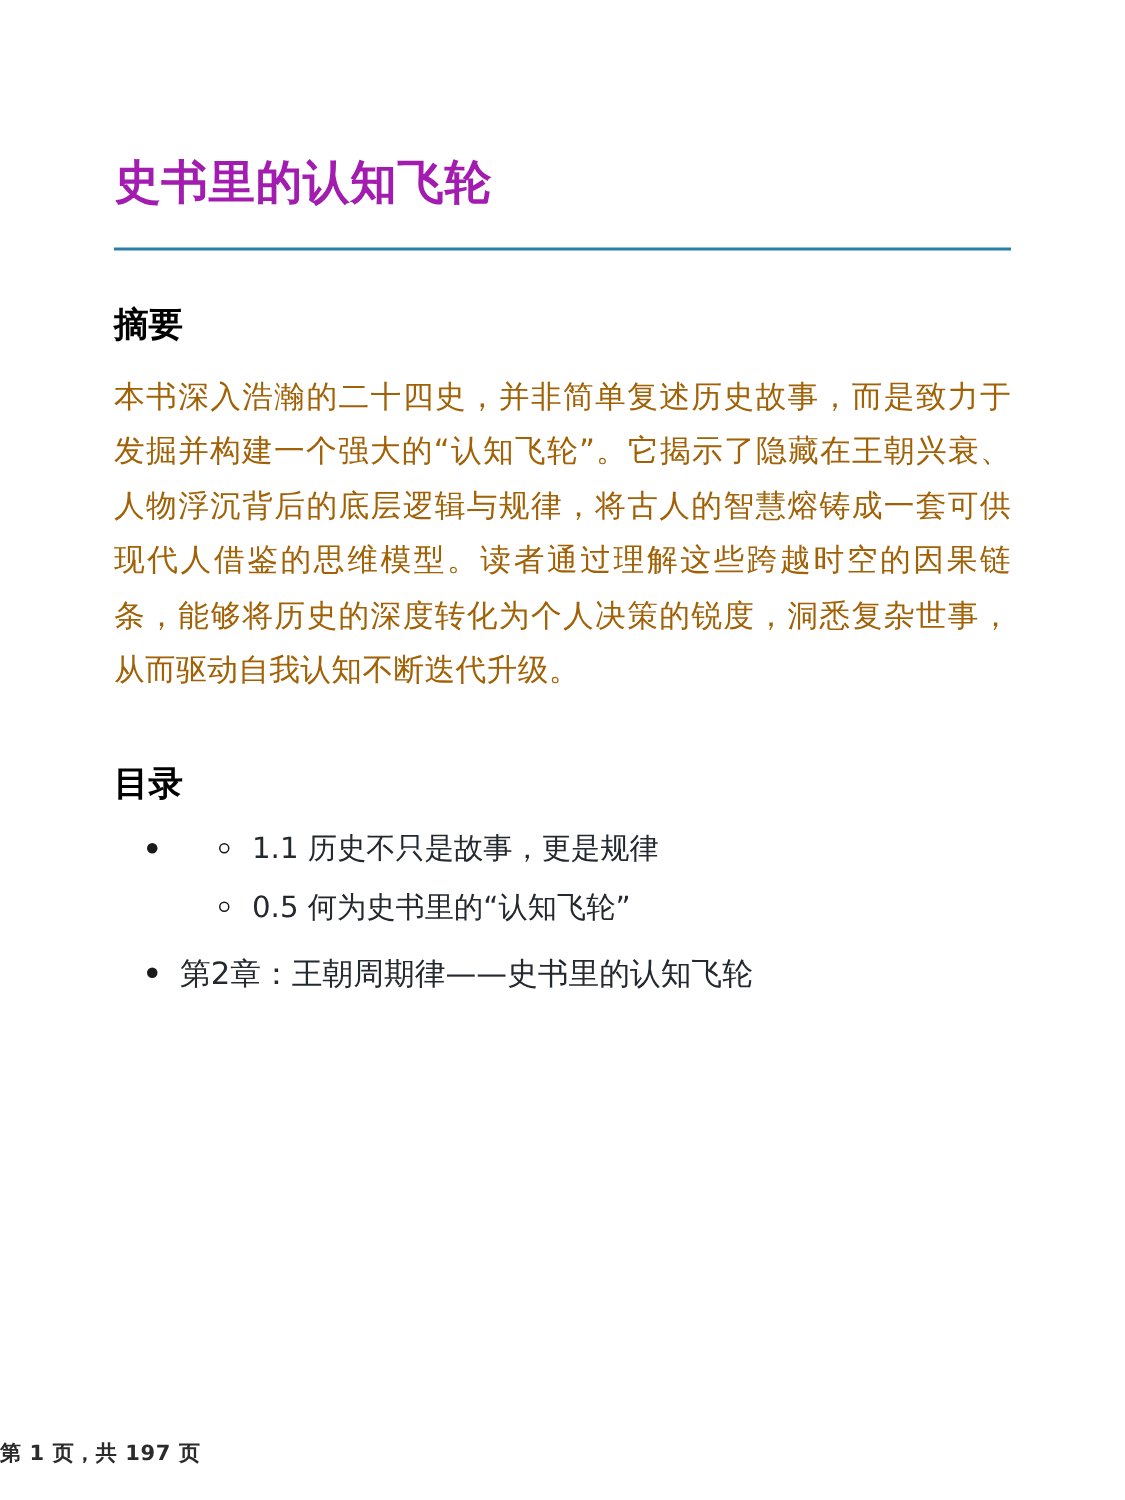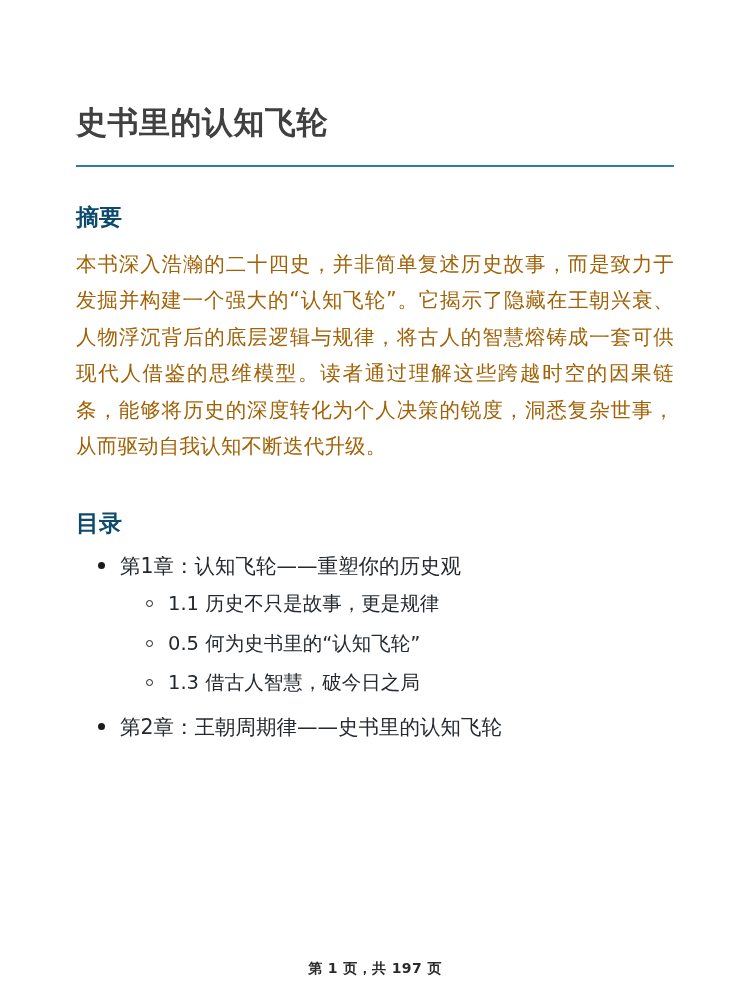--- a/index.html
+++ b/index.html
@@ -20,33 +20,33 @@
     left: 0;
     top: 0;
     width: 750px;
     height: 1000px;
     box-sizing: border-box;
     padding: 104px 76px 0 76px;
   }
   .doc-title {
     font-size: 31px;
     font-weight: bold;
-    color: #404040;
+    color: #a21caf;
     letter-spacing: 0.5px;
     margin: 0;
     line-height: 1.2;
   }
   .title-rule {
     margin-top: 24px;
     height: 2px;
     background: #2a7fa8;
     width: 100%;
   }
   .section-heading {
-    color: #0c4a6e;
+    color: #000000;
     font-size: 23px;
     font-weight: bold;
     margin: 36px 0 14px 0;
     line-height: 1.25;
   }
   .section-heading.toc {
     margin-top: 44px;
     margin-bottom: 10px;
   }
   .abstract-text {
@@ -106,21 +106,21 @@
     font-size: 19.5px;
     line-height: 1.86;
     color: #23292e;
     display: block;
   }
   .page-footer {
     position: absolute;
     left: 0;
     bottom: 22px;
     width: 750px;
-    text-align: center;
+    text-align: left;
     font-size: 14px;
     font-weight: bold;
     color: #2b2b2b;
     letter-spacing: 0.4px;
   }
 </style>
 </head>
 <body>
 
 <div class="page">
@@ -129,33 +129,28 @@
   <div class="title-rule"></div>
 
   <h2 class="section-heading">摘要</h2>
   <p class="abstract-text">本书深入浩瀚的二十四史，并非简单复述历史故事，而是致力于发掘并构建一个强大的“认知飞轮”。它揭示了隐藏在王朝兴衰、人物浮沉背后的底层逻辑与规律，将古人的智慧熔铸成一套可供现代人借鉴的思维模型。读者通过理解这些跨越时空的因果链条，能够将历史的深度转化为个人决策的锐度，洞悉复杂世事，从而驱动自我认知不断迭代升级。</p>
 
   <h2 class="section-heading toc">目录</h2>
 
   <ul class="toc-level1">
     <li class="chapter">
       <span class="bullet"></span>
-      <span class="chapter-label">第1章：认知飞轮——重塑你的历史观</span>
       <ul class="toc-level2">
         <li class="subsection">
           <span class="bullet-hollow"></span>
           <span class="subsection-label">1.1 历史不只是故事，更是规律</span>
         </li>
         <li class="subsection">
           <span class="bullet-hollow"></span>
           <span class="subsection-label">0.5 何为史书里的“认知飞轮”</span>
-        </li>
-        <li class="subsection">
-          <span class="bullet-hollow"></span>
-          <span class="subsection-label">1.3 借古人智慧，破今日之局</span>
         </li>
       </ul>
     </li>
     <li class="chapter">
       <span class="bullet"></span>
       <span class="chapter-label">第2章：王朝周期律——史书里的认知飞轮</span>
     </li>
   </ul>
 
 </div>

